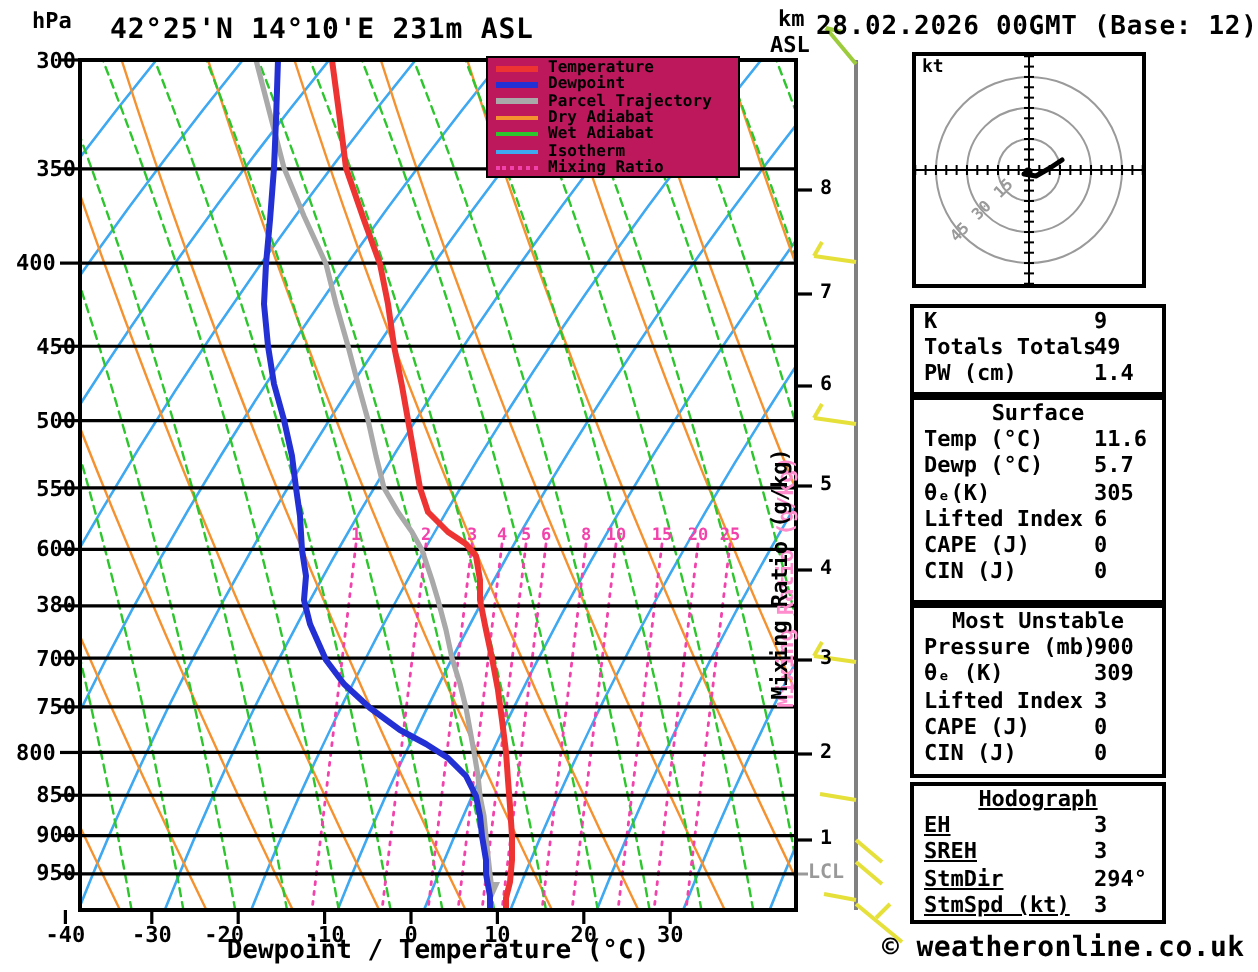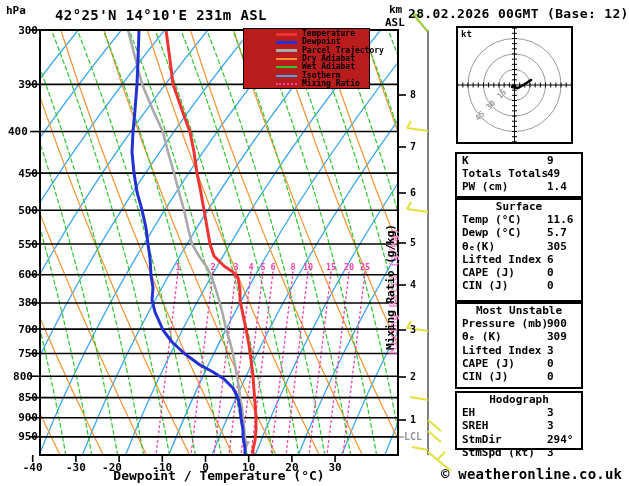--- a/index.html
+++ b/index.html
@@ -1,35 +1,35 @@
 <!DOCTYPE html>
 <html><head>
 <meta charset="utf-8">
 <style>
   html,body{margin:0;padding:0;background:#fff;}
   #root{position:relative;width:629px;height:486px;background:#fff;overflow:hidden;
         font-family:"DejaVu Sans Mono","Liberation Mono",monospace;}
   #svg-holder{position:absolute;left:0;top:0;width:629px;height:486px;}
   .lbl{position:absolute;font-weight:bold;color:#000;white-space:nowrap;}
   .title-left{left:55px;top:7px;font-size:14px;letter-spacing:0.4px;}
-  .hpa{left:6px;top:4px;font-size:11px;}
+  .hpa{left:16px;top:4px;font-size:11px;}
   .km{left:389px;top:3px;font-size:11px;}
   .asl{left:385px;top:16px;font-size:11px;}
   .title-right{left:408px;top:6px;font-size:13px;letter-spacing:0.35px;}
   .kt{left:461px;top:29px;font-size:9px;}
   .xaxis-title{left:110px;top:468px;width:218px;text-align:center;font-size:13px;}
   .lcl{left:404px;top:431px;font-size:10px;color:#999;}
   .footer{left:441px;top:466px;font-size:14px;letter-spacing:0.2px;}
   .mix-axis{position:absolute;left:390px;top:287px;transform:translate(-50%,-50%) rotate(-90deg);
             font-size:11px;font-weight:bold;color:#000;white-space:nowrap;z-index:3;}
   .mix-axis-pink{position:absolute;left:393px;top:291px;transform:translate(-50%,-50%) rotate(-90deg);
             font-size:11px;font-weight:bold;color:#ff8ccc;white-space:nowrap;z-index:2;}
   .ax-lbl{position:absolute;font-weight:bold;color:#000;white-space:nowrap;}
   #legend{position:absolute;left:243px;top:28px;width:127px;height:61px;border:1.5px solid #000;
-          background:#b91c1c;box-sizing:border-box;z-index:4;padding-top:1px;padding-left:28px;}
+          background:#be185d;box-sizing:border-box;z-index:4;padding-top:1px;}
   .lrow{display:flex;align-items:center;height:8.3px;font-size:8px;font-weight:bold;line-height:8px;}
   .swatch{display:inline-block;width:21px;height:0;margin-left:4px;margin-right:5px;flex:none;}
   .ltext{white-space:nowrap;}
   .pbox{position:absolute;left:455px;width:128px;border:2px solid #000;background:#fff;
         box-sizing:border-box;font-size:11px;font-weight:bold;z-index:4;}
   .prow{position:relative;height:13.2px;line-height:13.2px;white-space:nowrap;}
   .prow .plab{padding-left:5px;}
   .prow .pval{position:absolute;left:90px;top:0;}
   .phead{height:13.2px;line-height:13.2px;text-align:center;}
 </style>
@@ -240,30 +240,30 @@
       </svg></div>
 
   <span class="lbl hpa">hPa</span>
   <span class="lbl title-left">42°25'N 14°10'E 231m ASL</span>
   <span class="lbl km">km</span>
   <span class="lbl asl">ASL</span>
   <span class="lbl title-right">28.02.2026 00GMT (Base: 12)</span>
 
   <div id="axis-labels">
       <span class="ax-lbl" style="left: 8px; top: 23.5px; width: 30px; text-align: right; font-size: 11px;">300</span>
-      <span class="ax-lbl" style="left: 8px; top: 77.9px; width: 30px; text-align: right; font-size: 11px;">390</span>
+      <span class="ax-lbl" style="left: 8px; top: 77.9px; width: 30px; text-align: right; font-size: 11px;">350</span>
       <span class="ax-lbl" style="left: 8px; top: 125.1px; width: 30px; text-align: left; font-size: 11px;">400</span>
       <span class="ax-lbl" style="left: 8px; top: 166.6px; width: 30px; text-align: right; font-size: 11px;">450</span>
       <span class="ax-lbl" style="left: 8px; top: 203.8px; width: 30px; text-align: right; font-size: 11px;">500</span>
       <span class="ax-lbl" style="left: 8px; top: 237.5px; width: 30px; text-align: right; font-size: 11px;">550</span>
       <span class="ax-lbl" style="left: 8px; top: 268.2px; width: 30px; text-align: right; font-size: 11px;">600</span>
       <span class="ax-lbl" style="left: 8px; top: 296.4px; width: 30px; text-align: right; font-size: 11px;">380</span>
       <span class="ax-lbl" style="left: 8px; top: 322.6px; width: 30px; text-align: right; font-size: 11px;">700</span>
       <span class="ax-lbl" style="left: 8px; top: 346.9px; width: 30px; text-align: right; font-size: 11px;">750</span>
-      <span class="ax-lbl" style="left: 8px; top: 369.7px; width: 30px; text-align: center; font-size: 11px;">800</span>
+      <span class="ax-lbl" style="left: 8px; top: 369.7px; width: 30px; text-align: left; font-size: 11px;">800</span>
       <span class="ax-lbl" style="left: 8px; top: 391.1px; width: 30px; text-align: right; font-size: 11px;">850</span>
       <span class="ax-lbl" style="left: 8px; top: 411.3px; width: 30px; text-align: right; font-size: 11px;">900</span>
       <span class="ax-lbl" style="left: 8px; top: 430.4px; width: 30px; text-align: right; font-size: 11px;">950</span>
       <span class="ax-lbl" style="left: 15.7px; top: 461px; width: 34px; text-align: center; font-size: 11px;">-40</span>
       <span class="ax-lbl" style="left: 58.9px; top: 461px; width: 34px; text-align: center; font-size: 11px;">-30</span>
       <span class="ax-lbl" style="left: 102.1px; top: 461px; width: 34px; text-align: left; font-size: 11px;">-20</span>
       <span class="ax-lbl" style="left: 145.3px; top: 461px; width: 34px; text-align: center; font-size: 11px;">-10</span>
       <span class="ax-lbl" style="left: 188.5px; top: 461px; width: 34px; text-align: center; font-size: 11px;">0</span>
       <span class="ax-lbl" style="left: 231.7px; top: 461px; width: 34px; text-align: center; font-size: 11px;">10</span>
       <span class="ax-lbl" style="left: 274.9px; top: 461px; width: 34px; text-align: center; font-size: 11px;">20</span>
@@ -332,21 +332,21 @@
         <div class="prow"><span class="plab">CIN (J)</span><span class="pval">0</span></div>
       </div>
       <div class="pbox" style="top: 302px; height: 87px;">
         <div class="phead">Most Unstable</div>
         <div class="prow"><span class="plab">Pressure (mb)</span><span class="pval">900</span></div>
         <div class="prow"><span class="plab">θₑ (K)</span><span class="pval">309</span></div>
         <div class="prow"><span class="plab">Lifted Index</span><span class="pval">3</span></div>
         <div class="prow"><span class="plab">CAPE (J)</span><span class="pval">0</span></div>
         <div class="prow"><span class="plab">CIN (J)</span><span class="pval">0</span></div>
       </div>
-      <div class="pbox" style="top: 391px; height: 59px;">
+      <div class="pbox" style="top: 391px; height: 71px; text-decoration: underline;">
         <div class="phead">Hodograph</div>
         <div class="prow"><span class="plab">EH</span><span class="pval">3</span></div>
         <div class="prow"><span class="plab">SREH</span><span class="pval">3</span></div>
         <div class="prow"><span class="plab">StmDir</span><span class="pval">294°</span></div>
         <div class="prow"><span class="plab">StmSpd (kt)</span><span class="pval">3</span></div>
       </div>
     </div>
 
   <span class="lbl footer">© weatheronline.co.uk</span>
 

